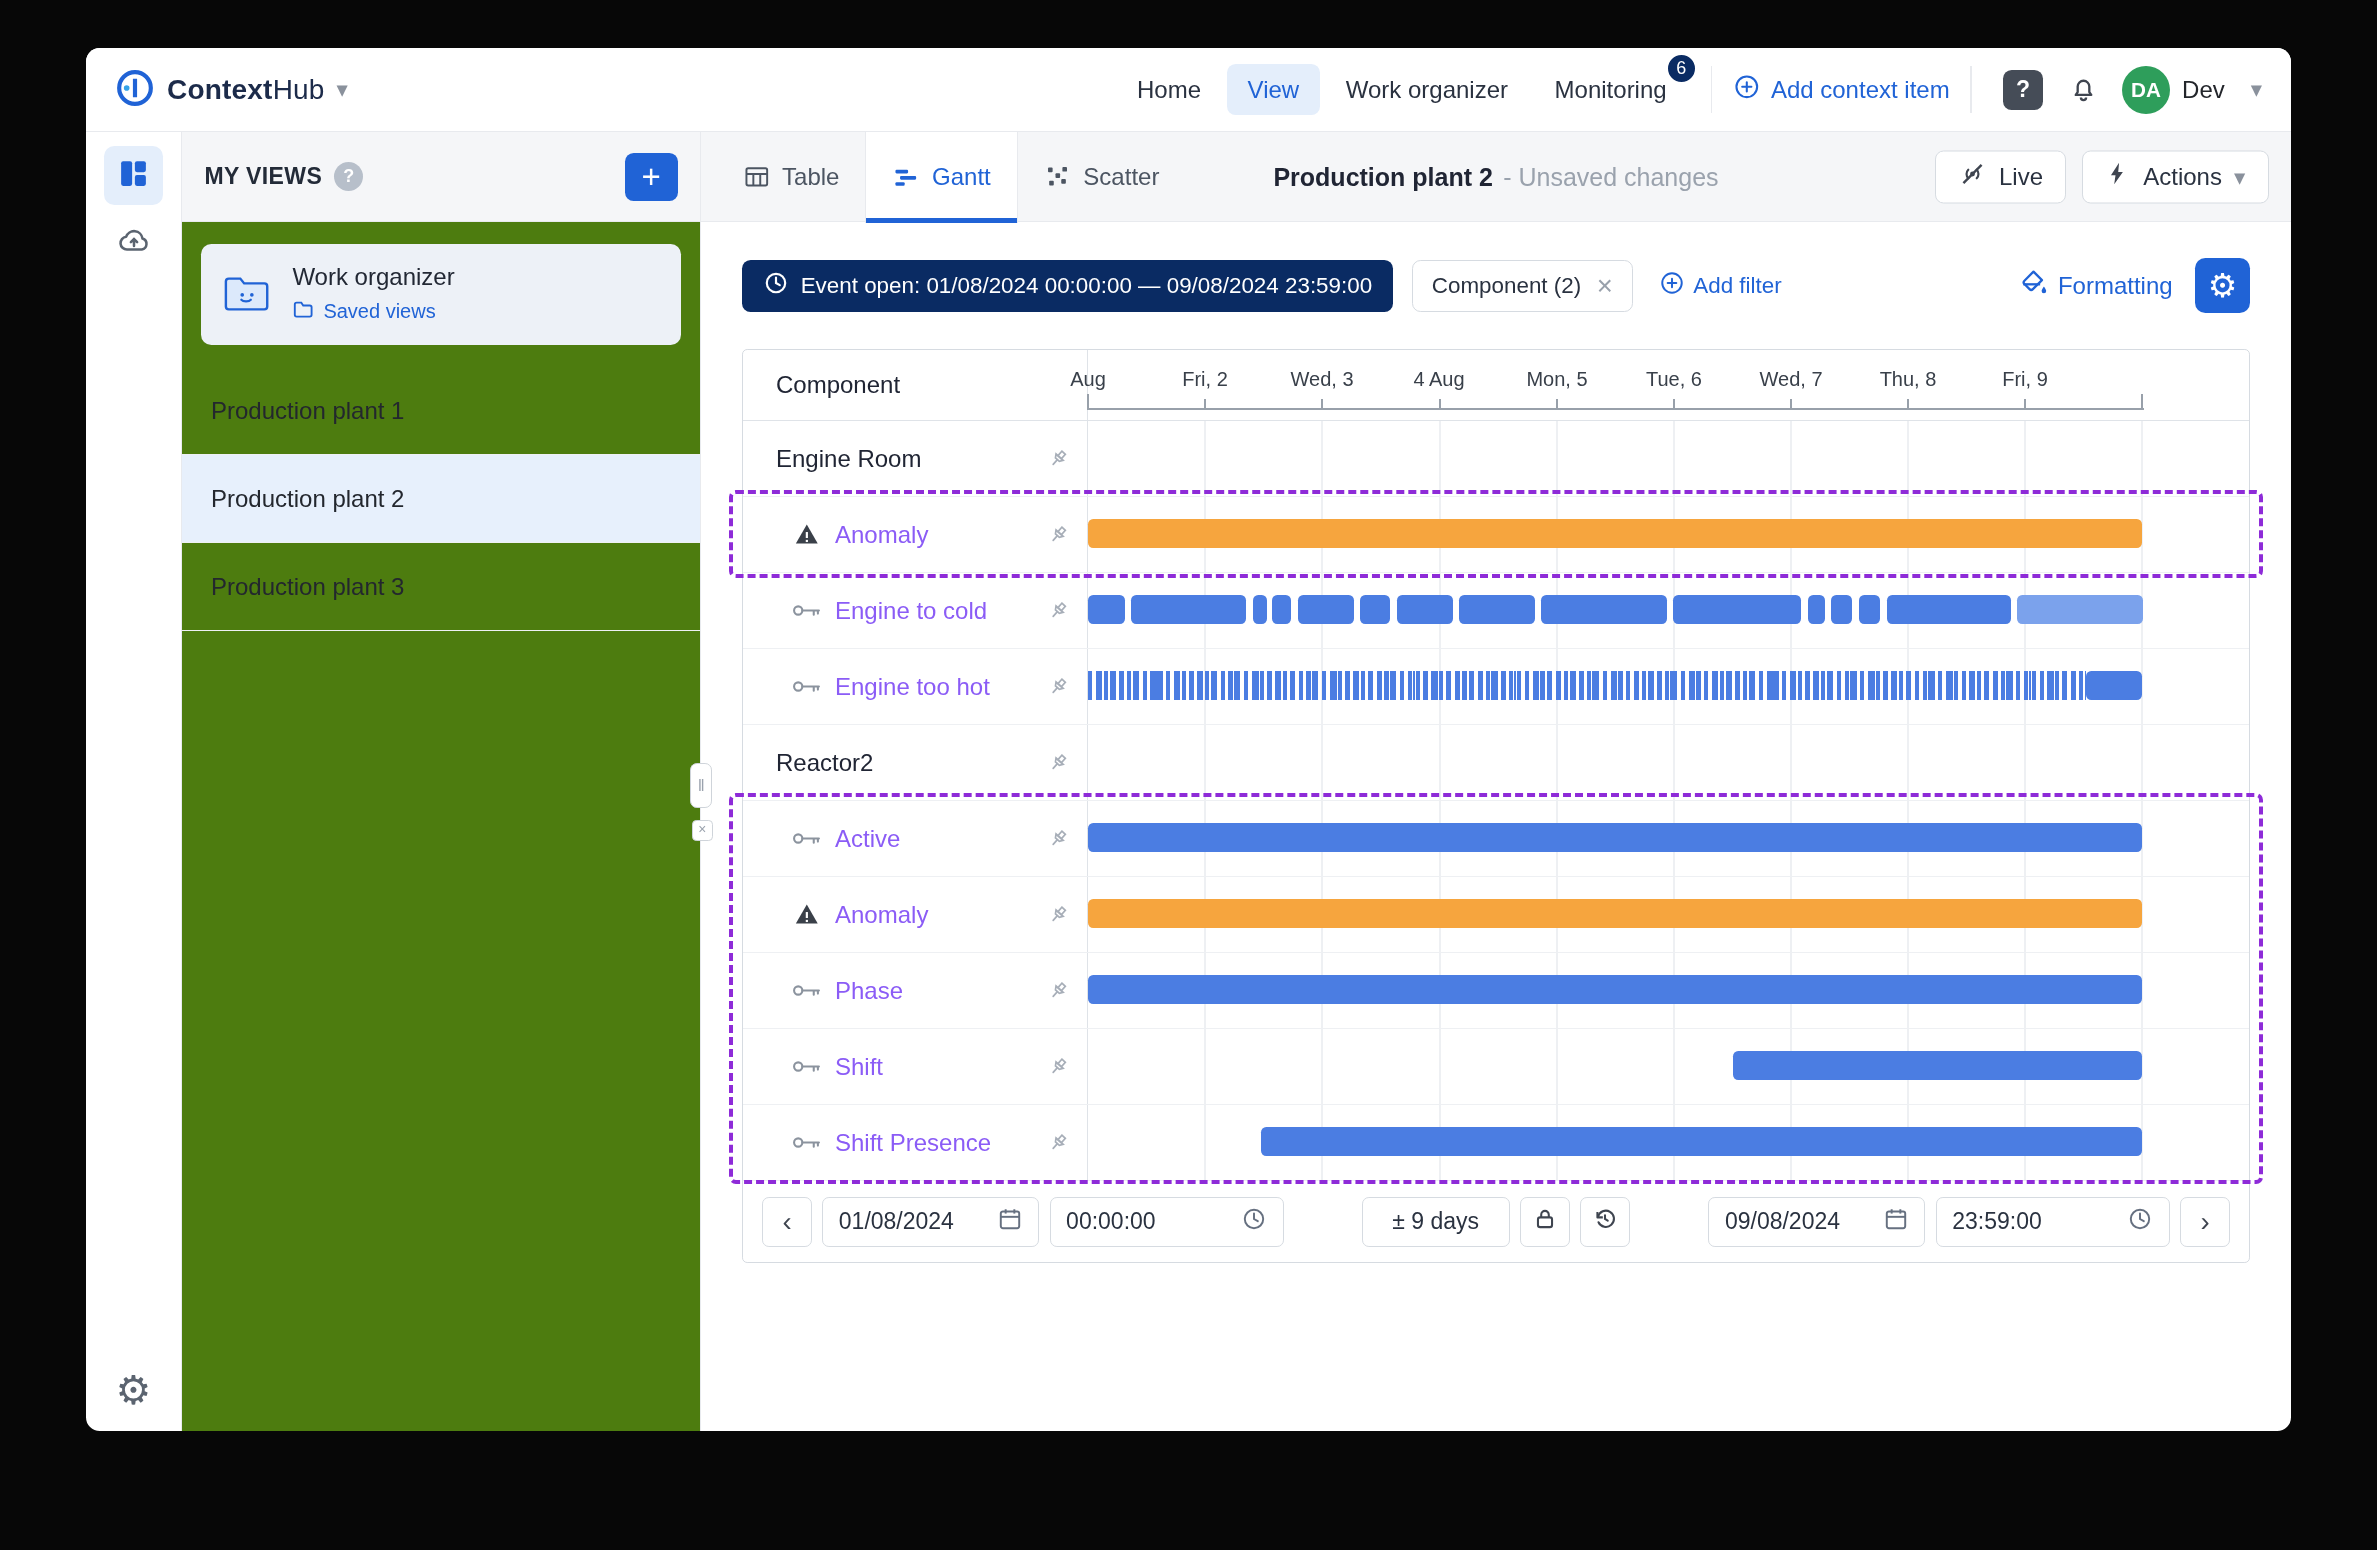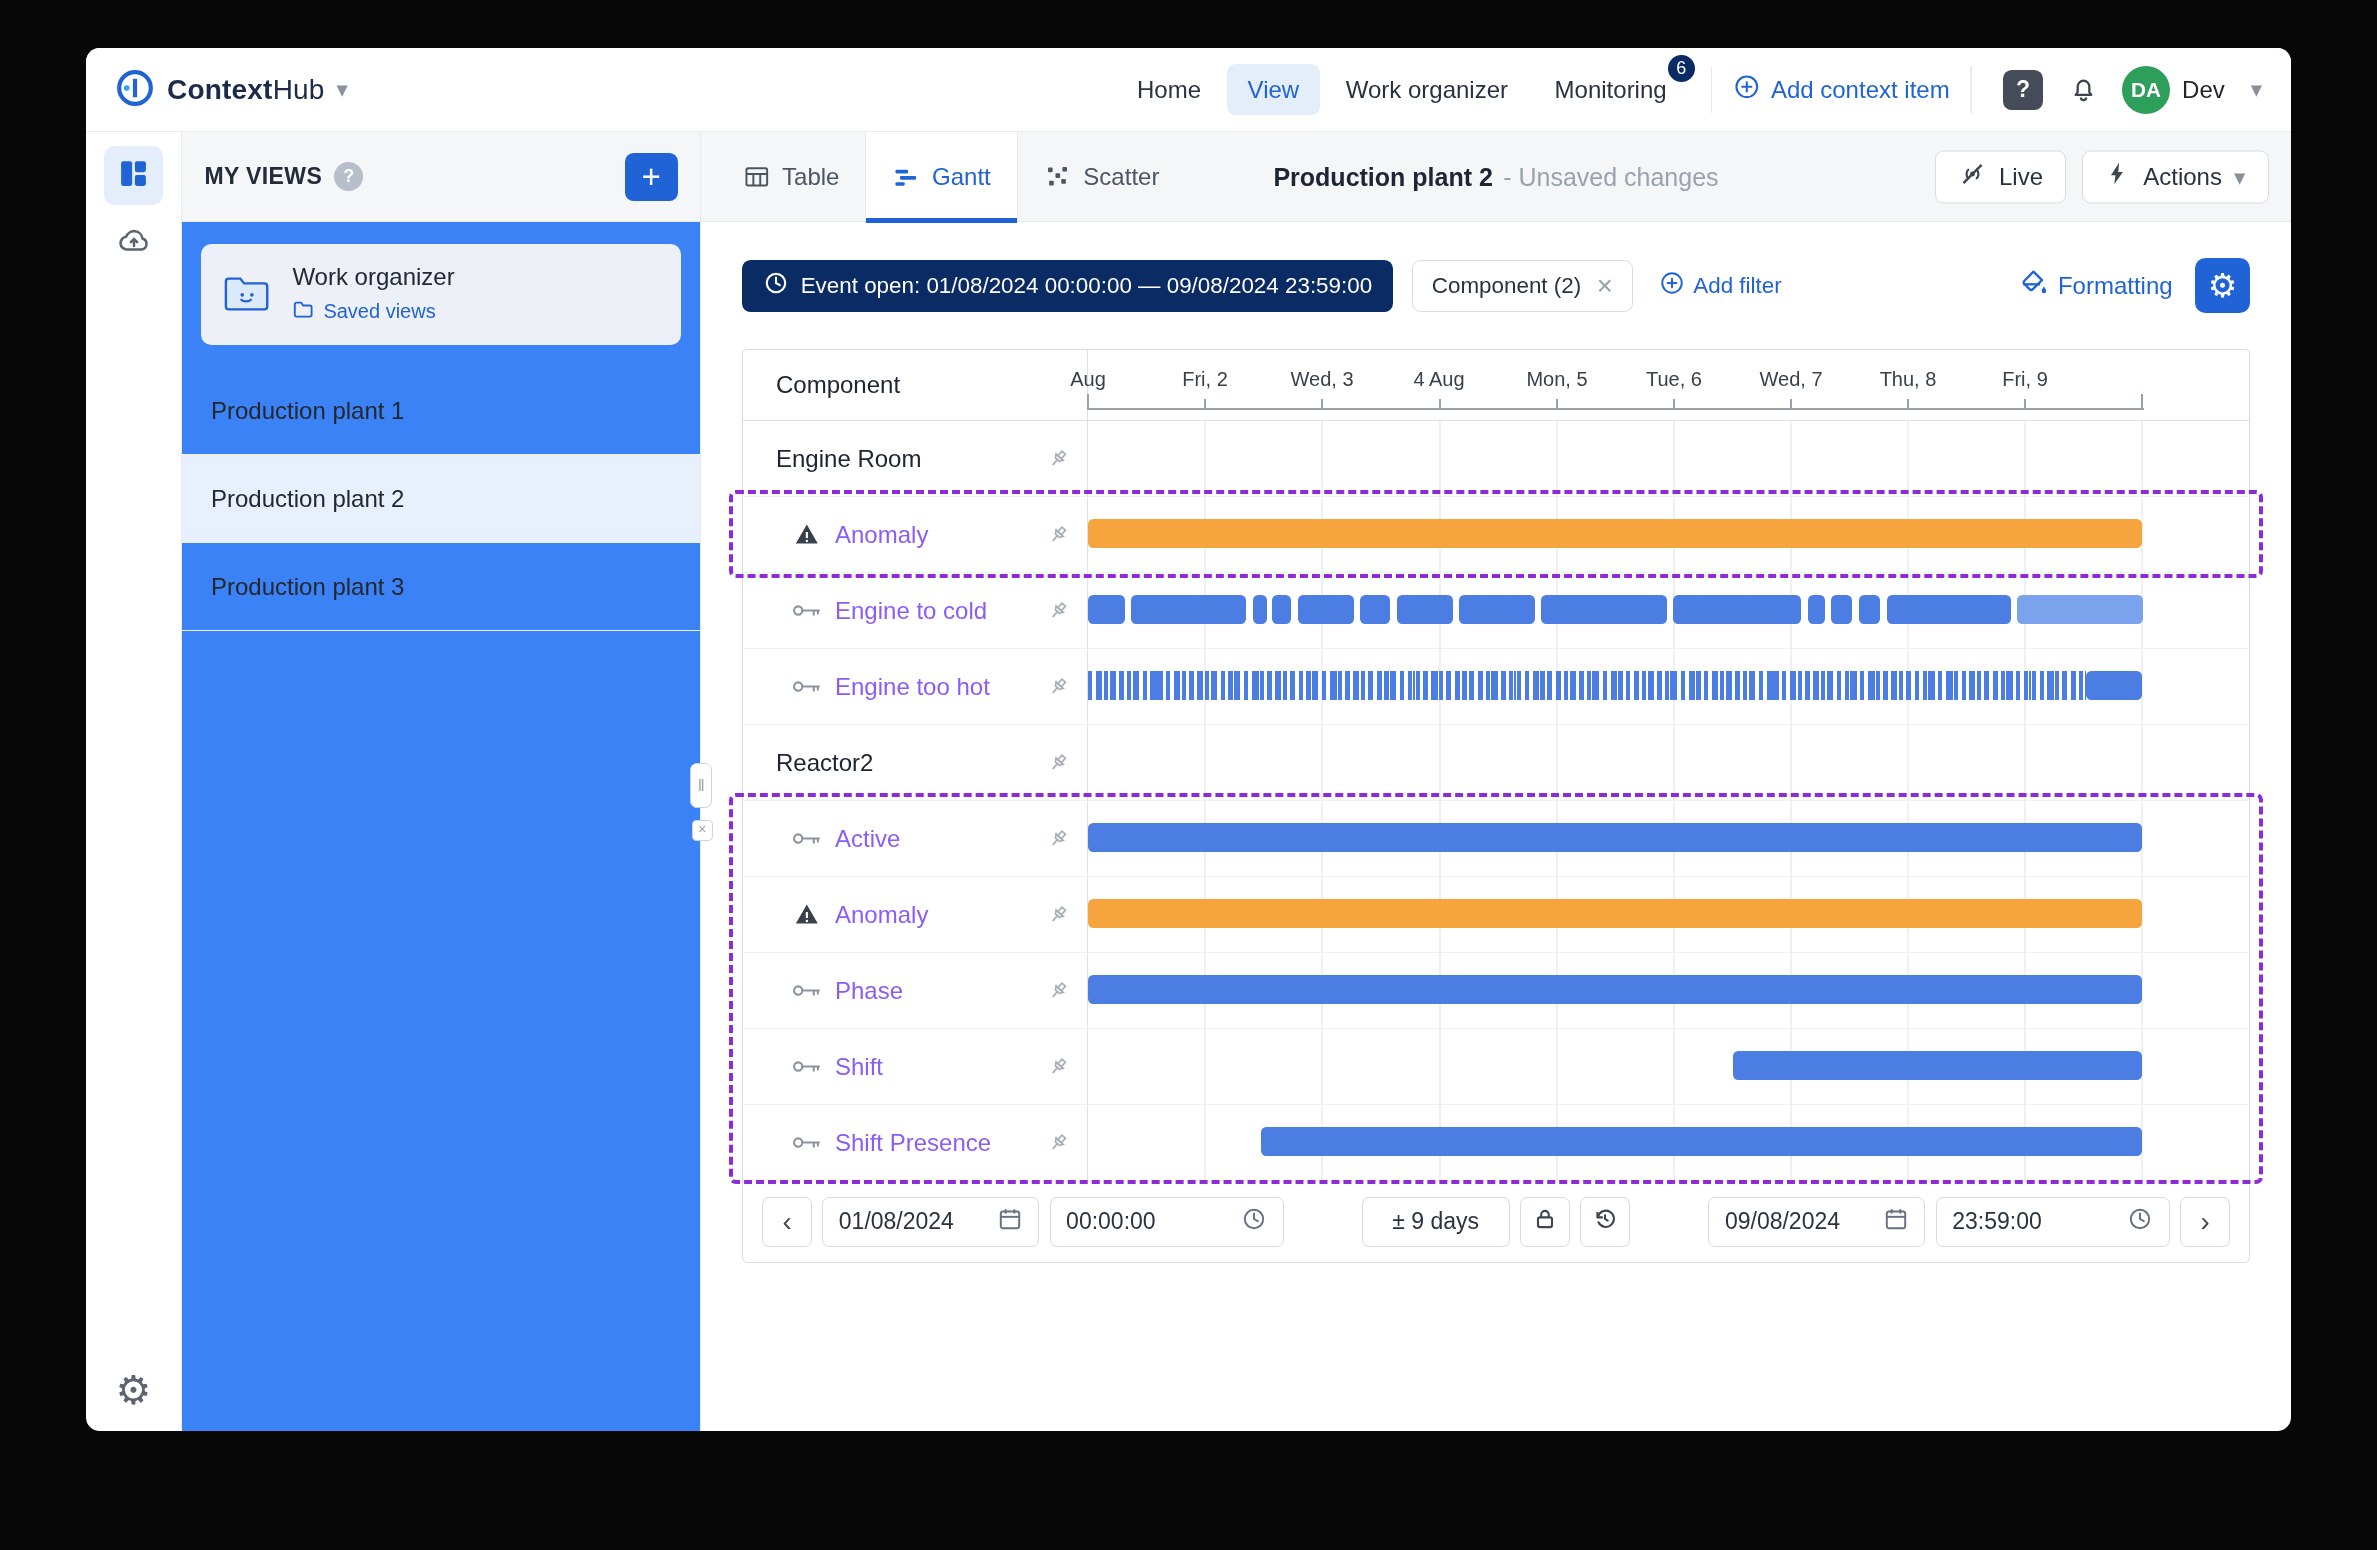--- a/index.html
+++ b/index.html
@@ -37,21 +37,21 @@
   .user-name{font-size:24px;margin-right:26px}
 
   
   .body-row{flex:1;display:flex;min-height:0}
   .rail{width:96px;border-right:1.7px solid var(--border-light);display:flex;flex-direction:column;align-items:center;
     padding:13.8px 0 20.7px;gap:8.6px}
   .rail-btn{width:59px;height:59px;border-radius:10.3px;display:flex;align-items:center;justify-content:center}
   .rail-btn.active{background:#e4eefb}
   .rail-gear{margin-top:auto;font-size:40px;color:#5b6470;line-height:1}
 
-  .sidebar{width:519px;border-right:1.7px solid var(--border-light);display:flex;flex-direction:column;background:#3b82f6}
+  .sidebar{width:519px;border-right:1.7px solid var(--border-light);display:flex;flex-direction:column;background:#4d7c0f}
   .sidebar-head{height:90px;flex:0 0 auto;background:var(--graybg);border-bottom:1.7px solid var(--border-light);
     display:flex;align-items:center;padding:0 22.4px;gap:12px}
   .sidebar-title{font-size:23px;font-weight:700;color:#232b38;letter-spacing:0.4px}
   .q-circle{width:29px;height:29px;border-radius:50%;background:#b7bfca;color:#fff;font-size:18px;font-weight:700;
     display:flex;align-items:center;justify-content:center}
   .add-view-btn{margin-left:auto;width:53px;height:48px;border-radius:8.6px;background:var(--accent);color:#fff;
     font-size:33px;border:none;display:flex;align-items:center;justify-content:center;line-height:1}
   .workspace-card{margin:22.4px 19px;background:#edf1f7;border-radius:10.3px;padding:19px 22.4px;display:flex;align-items:center;gap:19px}
   .workspace-title{font-size:24px;color:#222834}
   .workspace-sub{display:flex;align-items:center;gap:8.6px;color:var(--accent);font-size:20px;margin-top:6.9px}

